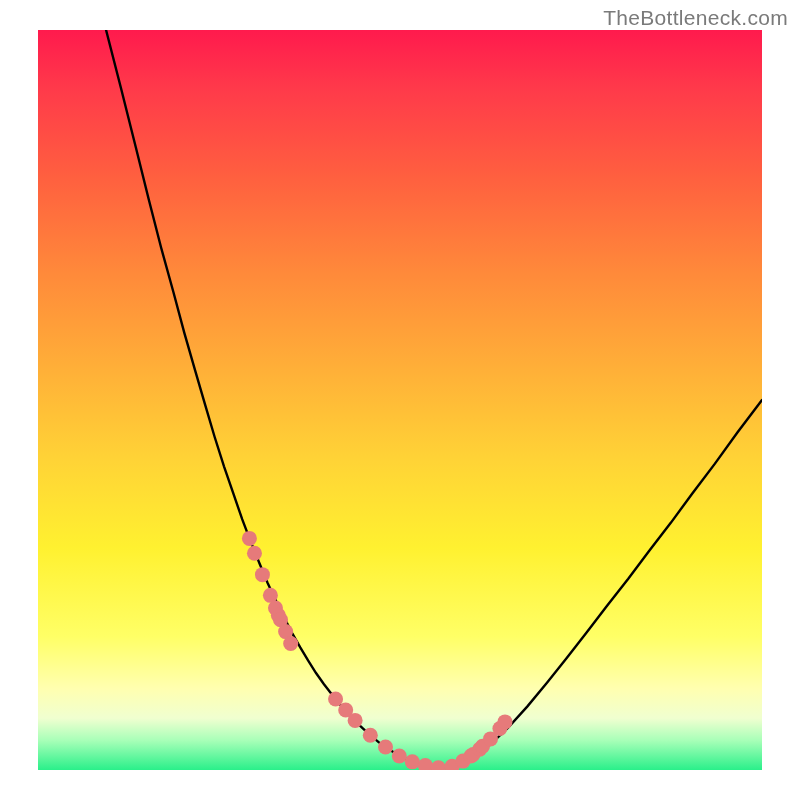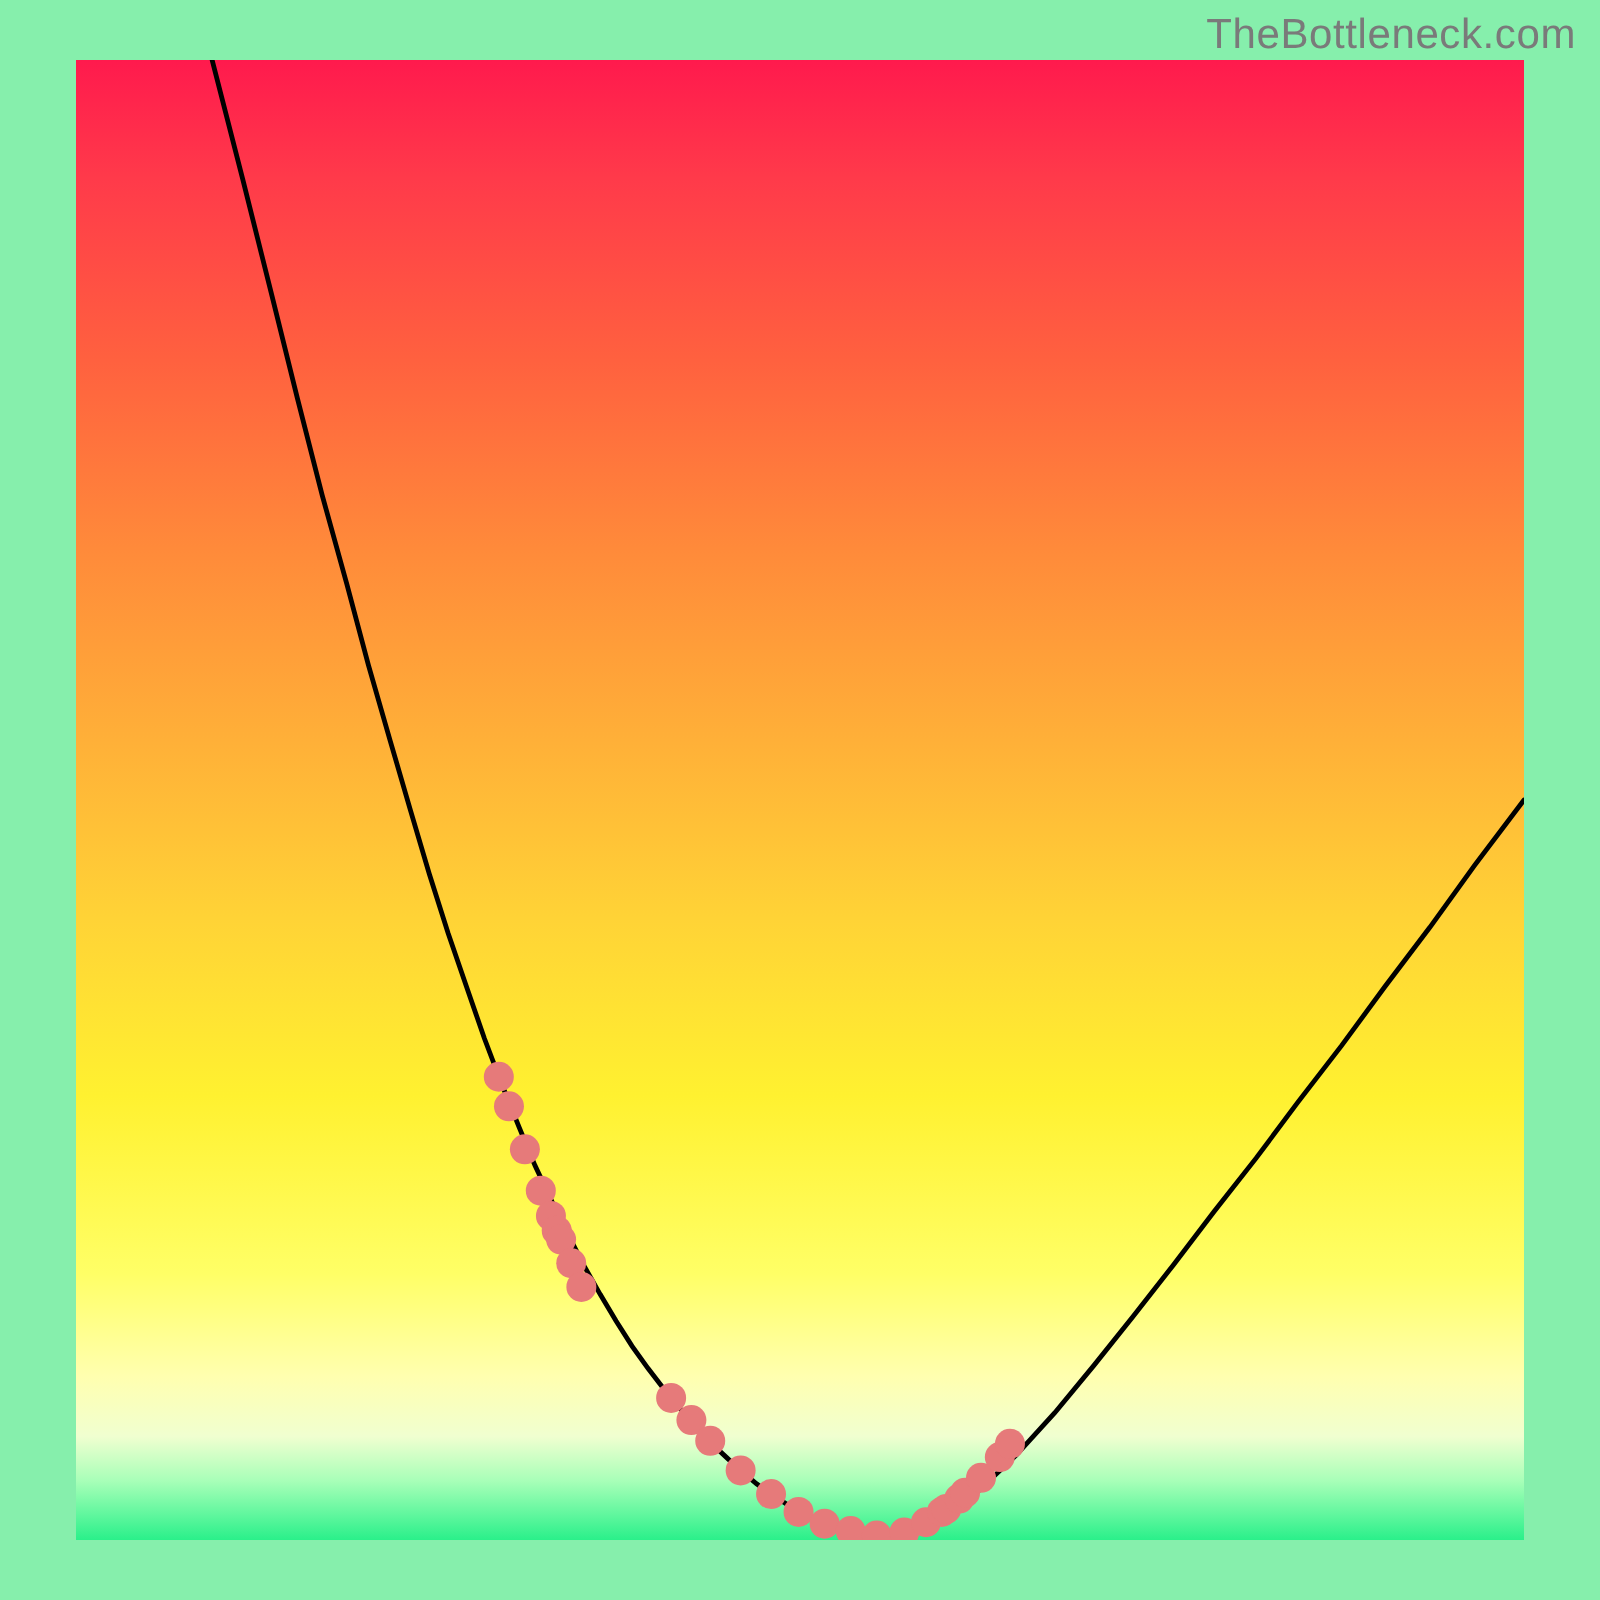--- a/index.html
+++ b/index.html
@@ -8,21 +8,21 @@
     width: 800px;
     height: 800px;
     overflow: hidden;
     background: #000;
     font-family: Arial, Helvetica, sans-serif;
   }
   .outer {
     position: relative;
     width: 800px;
     height: 800px;
-    background: #86efac;
+    background: #ffffff;
   }
   .plot {
     position: absolute;
     left: 38px;
     top: 30px;
     width: 724px;
     height: 740px;
     
     background: linear-gradient(to bottom,
       #ff1a4d 0%,

